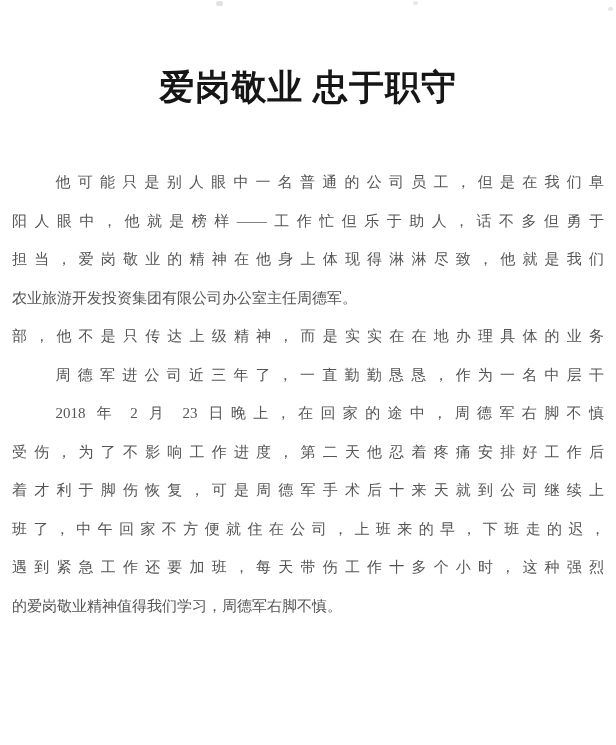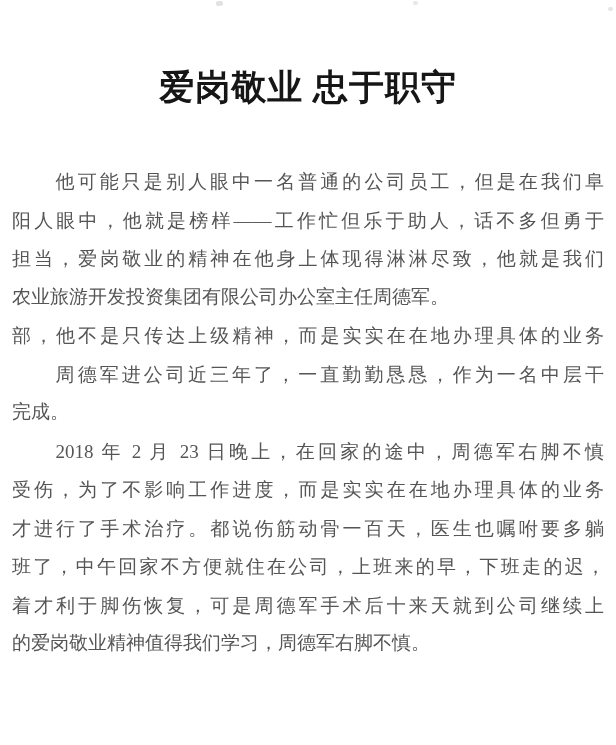--- a/index.html
+++ b/index.html
@@ -31,34 +31,33 @@
     font-family: "Liberation Serif", "DejaVu Serif", serif;
   }
   .content {
     margin: 55px 12px 0 12px;
   }
   .paragraph {
     margin: 0;
     padding: 0;
   }
   .line {
-    font-size: 19px;
+    font-size: 15px;
     line-height: 38.5px;
     color: #555555;
     text-align: justify;
     text-align-last: justify;
     white-space: normal;
     font-family: "Liberation Serif", "DejaVu Serif", serif;
   }
   .line.indent {
     text-indent: 43.6px;
   }
   .line.para-end {
     text-align-last: left;
-    font-family: Liberation Mono, monospace;
   }
   .line.tight {
     letter-spacing: -0.9px;
   }
   
   .artifact {
     position: absolute;
     border-radius: 2px;
   }
   .a1 { left: 216px; top: 1px; width: 7px; height: 5px; background: #e2e2e2; }
@@ -81,26 +80,25 @@
     <div class="paragraph">
       <div class="line indent">他可能只是别人眼中一名普通的公司员工，但是在我们阜</div>
       <div class="line">阳人眼中，他就是榜样——工作忙但乐于助人，话不多但勇于</div>
       <div class="line">担当，爱岗敬业的精神在他身上体现得淋淋尽致，他就是我们</div>
       <div class="line para-end">农业旅游开发投资集团有限公司办公室主任周德军。</div>
     </div>
 
     <div class="paragraph">
       <div class="line">部，他不是只传达上级精神，而是实实在在地办理具体的业务</div>
       <div class="line indent">周德军进公司近三年了，一直勤勤恳恳，作为一名中层干</div>
-      <div class="line para-end">完成。</div>
     </div>
 
     <div class="paragraph">
       <div class="line indent">2018 年 2 月 23 日晚上，在回家的途中，周德军右脚不慎</div>
-      <div class="line">受伤，为了不影响工作进度，而是实实在在地办理具体的业务</div>
-      <div class="line">才进行了手术治疗。都说伤筋动骨一百天，医生也嘱咐要多躺</div>
+      <div class="line">受伤，为了不影响工作进度，第二天他忍着疼痛安排好工作后</div>
+      <div class="line">着才利于脚伤恢复，可是周德军手术后十来天就到公司继续上</div>
       <div class="line tight">班了，中午回家不方便就住在公司，上班来的早，下班走的迟，</div>
-      <div class="line">着才利于脚伤恢复，可是周德军手术后十来天就到公司继续上</div>
+      <div class="line">遇到紧急工作还要加班，每天带伤工作十多个小时，这种强烈</div>
       <div class="line para-end">的爱岗敬业精神值得我们学习，周德军右脚不慎。</div>
     </div>
 
   </div>
 </div>
 
 </body></html>

